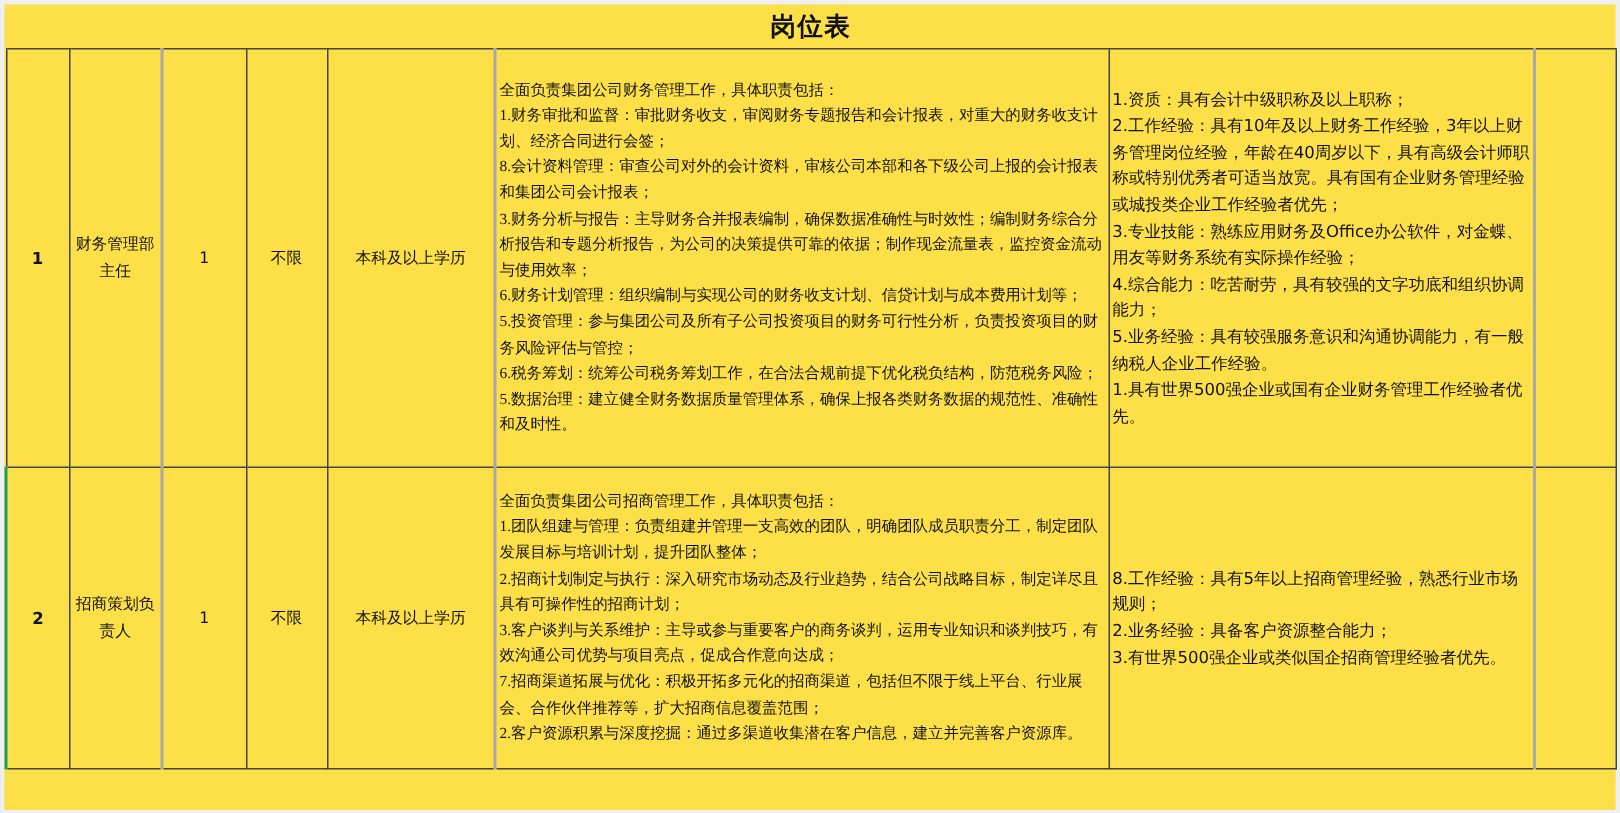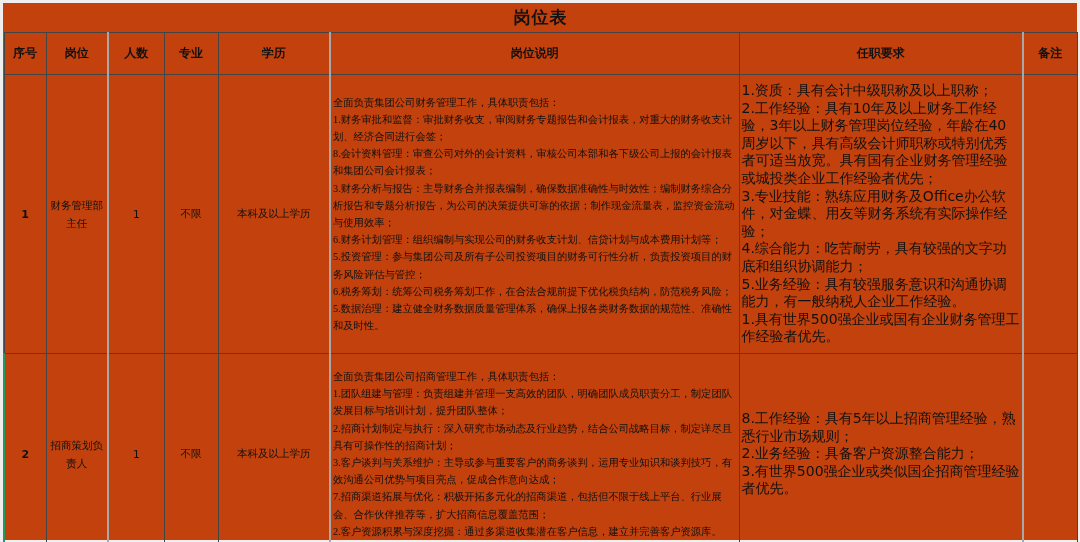--- a/index.html
+++ b/index.html
@@ -6,21 +6,21 @@
   body {
     width:1080px; height:542px; overflow:hidden;
     background:#efefef;
     font-family: "DejaVu Sans", "Liberation Sans", sans-serif;
     color:#111;
     position:relative;
   }
   .sheet {
     position:absolute; left:3px; top:3px;
     width:1074px; height:537px;
-    background:#c2410c;
+    background:#fde047;
   }
   table {
     border-collapse:collapse;
     table-layout:fixed;
     width:1073px;
     position:absolute; left:0; top:0;
   }
   td, th { padding:0; }
   .title-cell {
     height:29px;
@@ -49,21 +49,21 @@
     text-align:left;
     padding:4px 2px 4px 2px;
     line-height:17.2px;
     font-size:10.3px;
     font-family:Liberation Serif, serif;
   }
   .row td.req {
     text-align:left;
     padding:2px 2px;
     line-height:17.6px;
-    font-size:14px;
+    font-size:11px;
   }
   .row td.pos { line-height:18px; padding:0 4px;margin-left:16px; }
   .line { display:block; white-space:normal; }
   .r1 td { height:270px; }
   .r2 td { height:192px; }
   .r2 td.first { border-left:2px solid #1f9c5c; }
 </style>
 </head>
 <body>
 
@@ -75,30 +75,20 @@
     <col style="width:56px">
     <col style="width:54px">
     <col style="width:112px">
     <col style="width:409px">
     <col style="width:284px">
     <col style="width:54px">
   </colgroup>
   <tbody>
         <tr>
     <td colspan="8" class="title-cell">岗位表</td>
-  </tr>
-  <tr class="hdr">
-    <th>序号</th>
-    <th class="gray-r">岗位</th>
-    <th>人数</th>
-    <th>专业</th>
-    <th class="gray-r">学历</th>
-    <th>岗位说明</th>
-    <th class="gray-r">任职要求</th>
-    <th>备注</th>
   </tr>
 
   <tr class="row r1">
     <td class="num">1</td>
     <td class="pos gray-r">财务管理部主任</td>
     <td>1</td>
     <td>不限</td>
     <td class="gray-r">本科及以上学历</td>
     <td class="text">
       <span class="line">全面负责集团公司财务管理工作，具体职责包括：</span>

